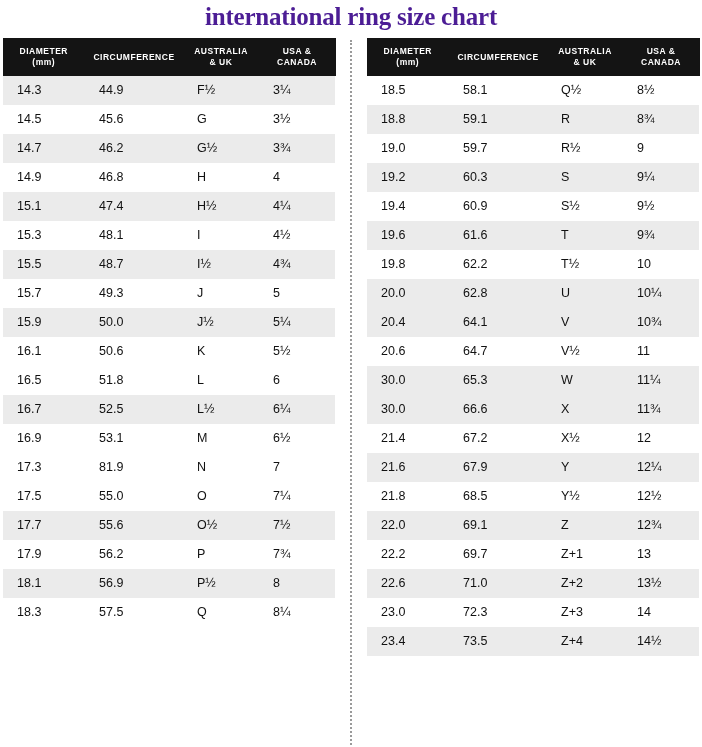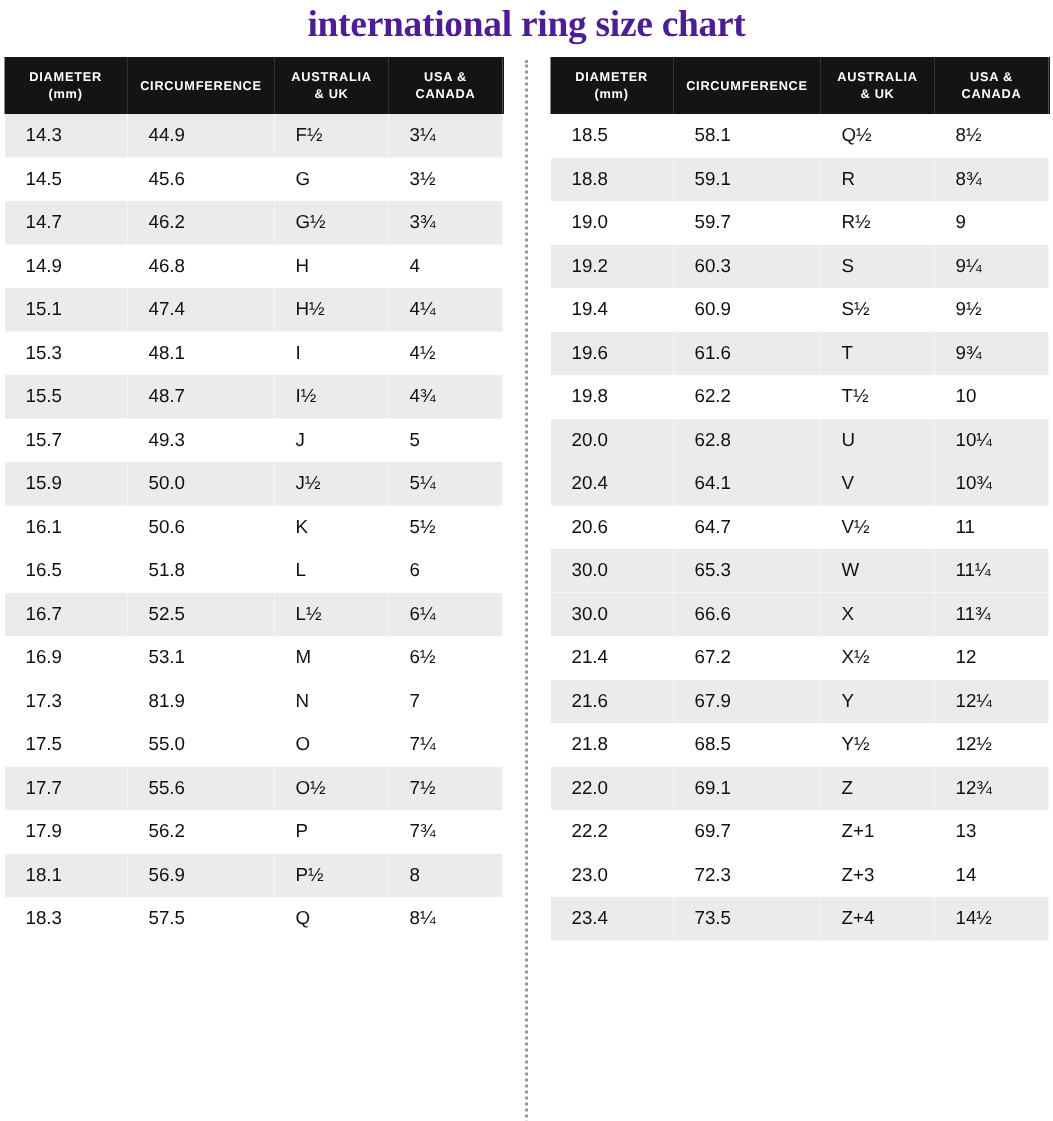--- a/index.html
+++ b/index.html
@@ -381,20 +381,26 @@
               <td>69.1</td>
               <td>Z</td>
               <td>12¾</td>
             </tr>
             <tr class="odd">
               <td>22.2</td>
               <td>69.7</td>
               <td>Z+1</td>
               <td>13</td>
             </tr>
+            <tr class="even">
+              <td>22.6</td>
+              <td>71.0</td>
+              <td>Z+2</td>
+              <td>13½</td>
+            </tr>
             <tr class="odd">
               <td>23.0</td>
               <td>72.3</td>
               <td>Z+3</td>
               <td>14</td>
             </tr>
             <tr class="even">
               <td>23.4</td>
               <td>73.5</td>
               <td>Z+4</td>

